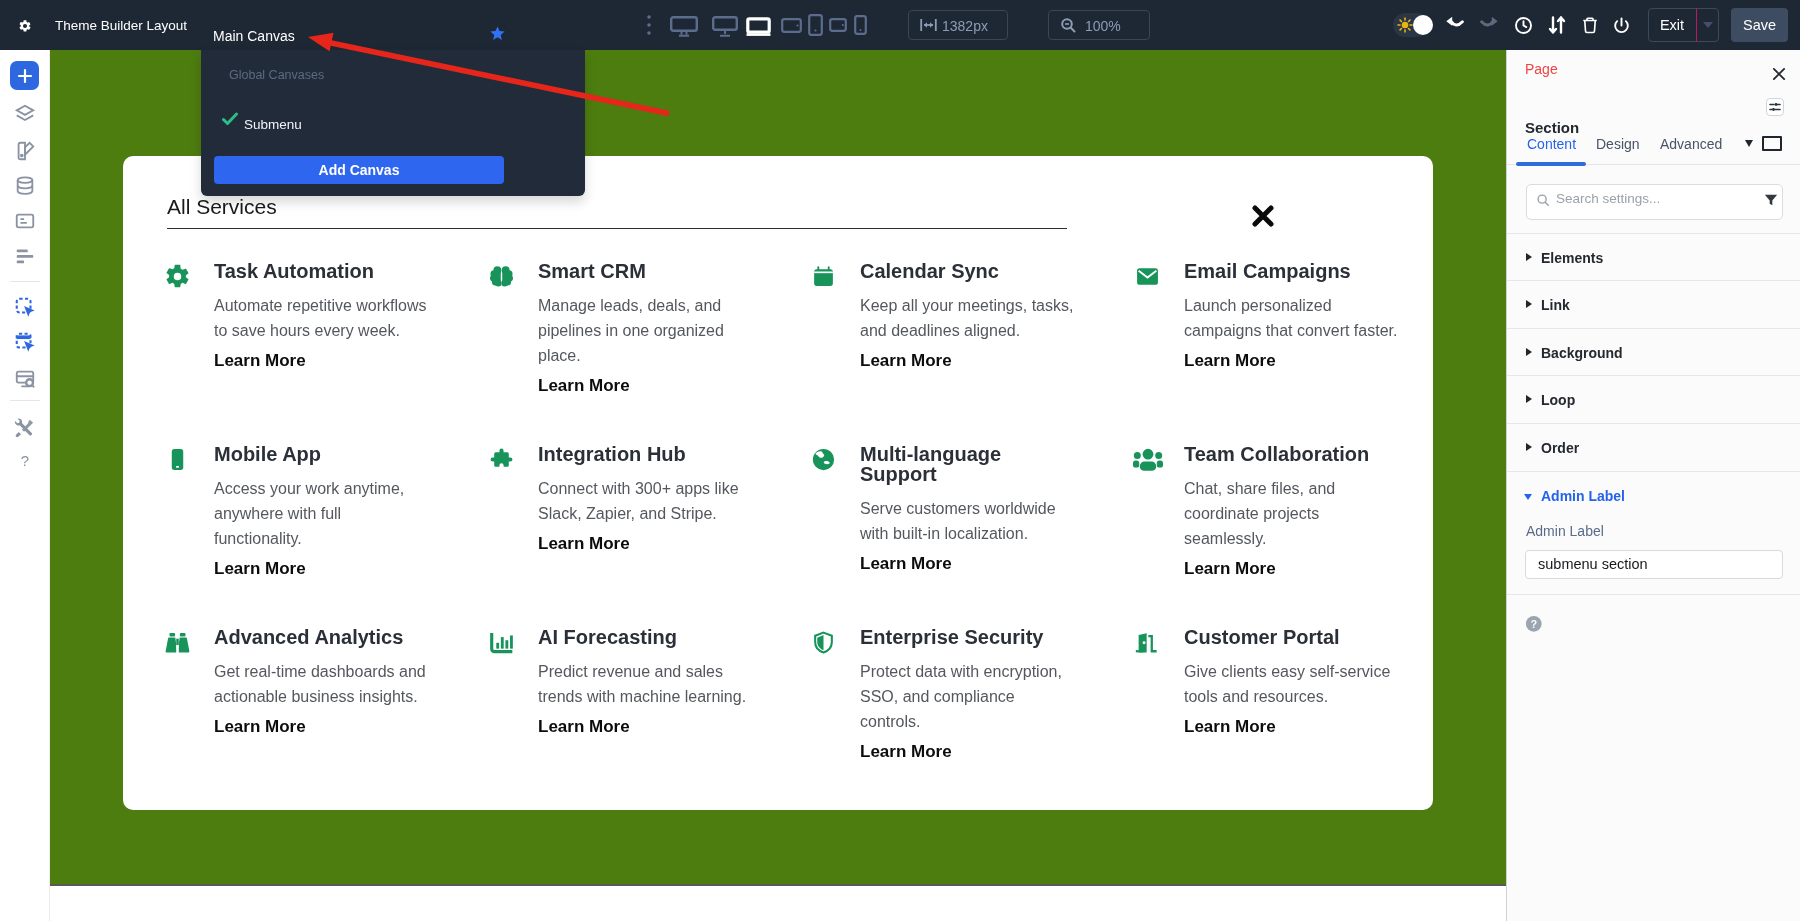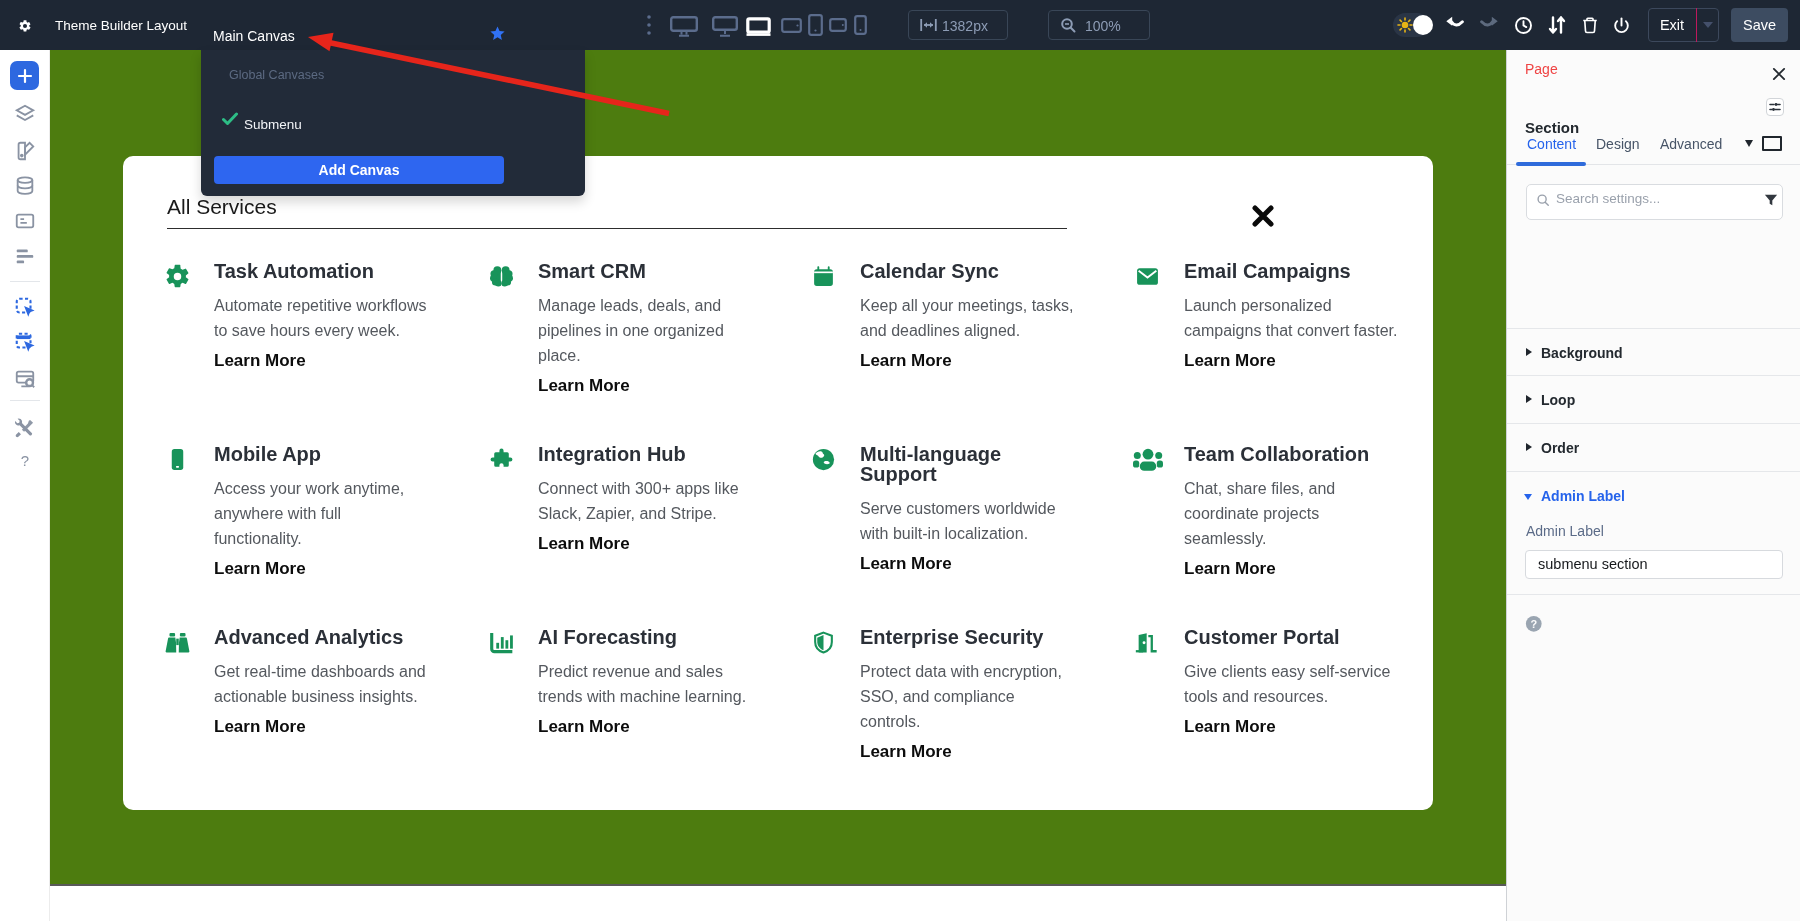--- a/index.html
+++ b/index.html
@@ -363,20 +363,28 @@
   <div id="searchbox">
     <svg style="position:absolute;left:9px;top:8px" width="14" height="14" viewBox="0 0 16 16">
         <circle cx="7" cy="7" r="4.6" fill="none" stroke="#9aa1ac" stroke-width="1.6"></circle>
         <path d="M10.5 10.5 L14 14" stroke="#9aa1ac" stroke-width="1.6" stroke-linecap="round"></path>
       </svg>
     <span>Search settings...</span>
     <svg style="position:absolute;left:237px;top:8px" width="14" height="14" viewBox="0 0 16 16" fill="#32383f">
         <path d="M1 2h14l-5.5 6.5V14l-3-1.8V8.5z"></path>
       </svg>
   </div>
+  <div class="acc" style="top:183px">
+      <div class="car"></div>
+      <div class="lbl">Elements</div>
+    </div>
+  <div class="acc" style="top:230px">
+      <div class="car"></div>
+      <div class="lbl">Link</div>
+    </div>
   <div class="acc" style="top:278px">
       <div class="car"></div>
       <div class="lbl">Background</div>
     </div>
   <div class="acc" style="top:325px">
       <div class="car"></div>
       <div class="lbl">Loop</div>
     </div>
   <div class="acc" style="top:373px">
       <div class="car"></div>

